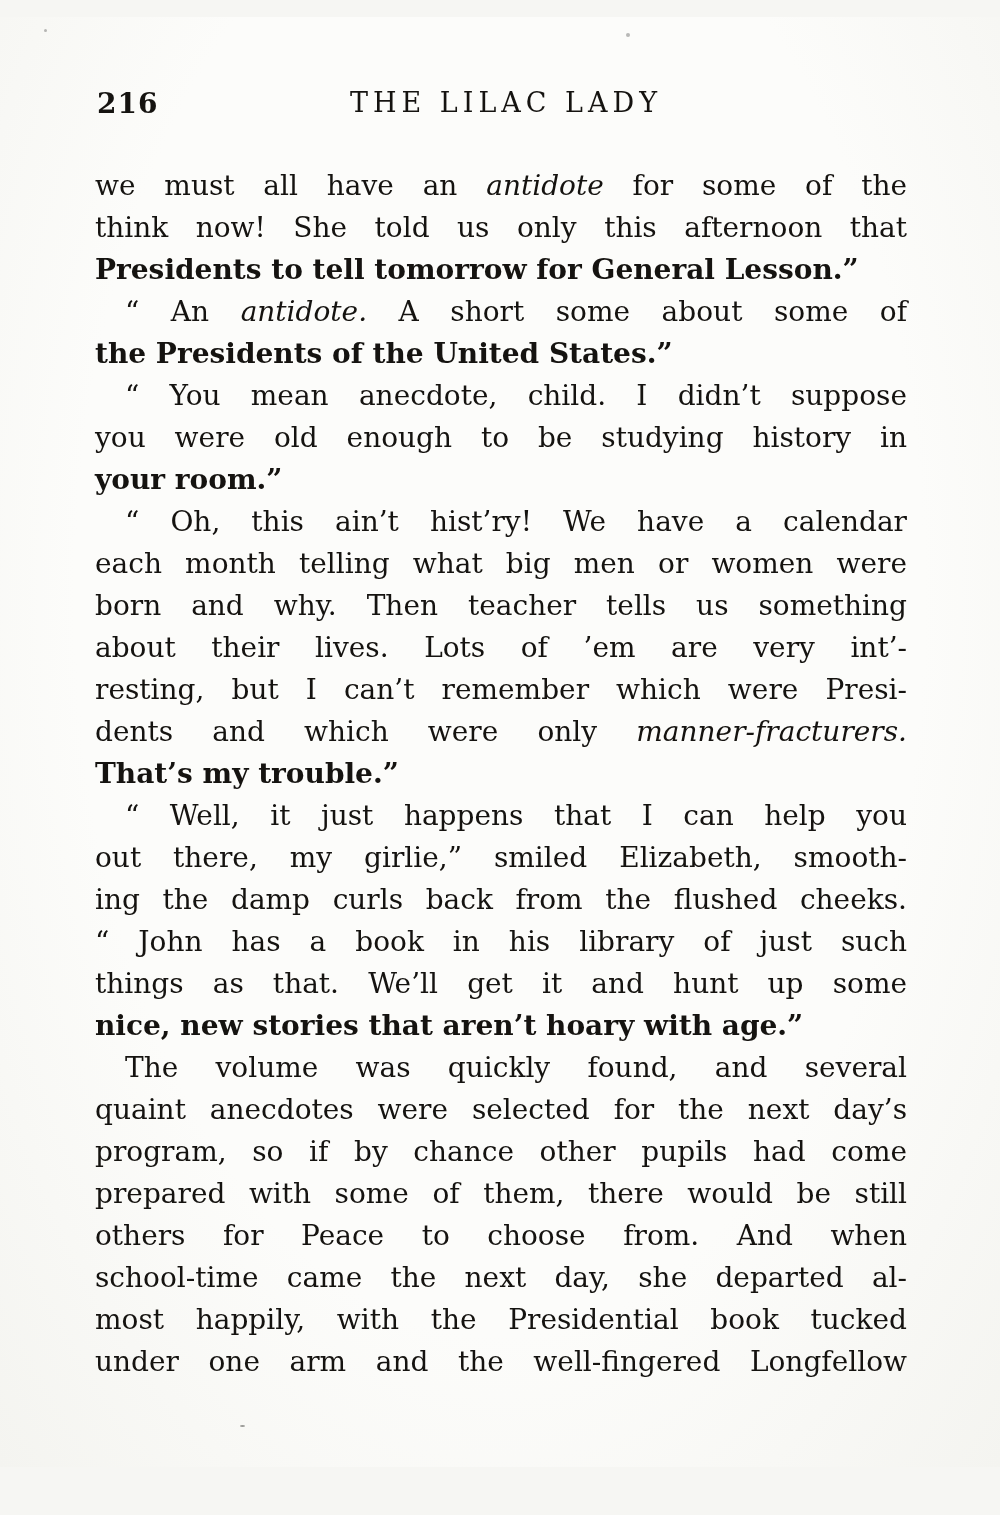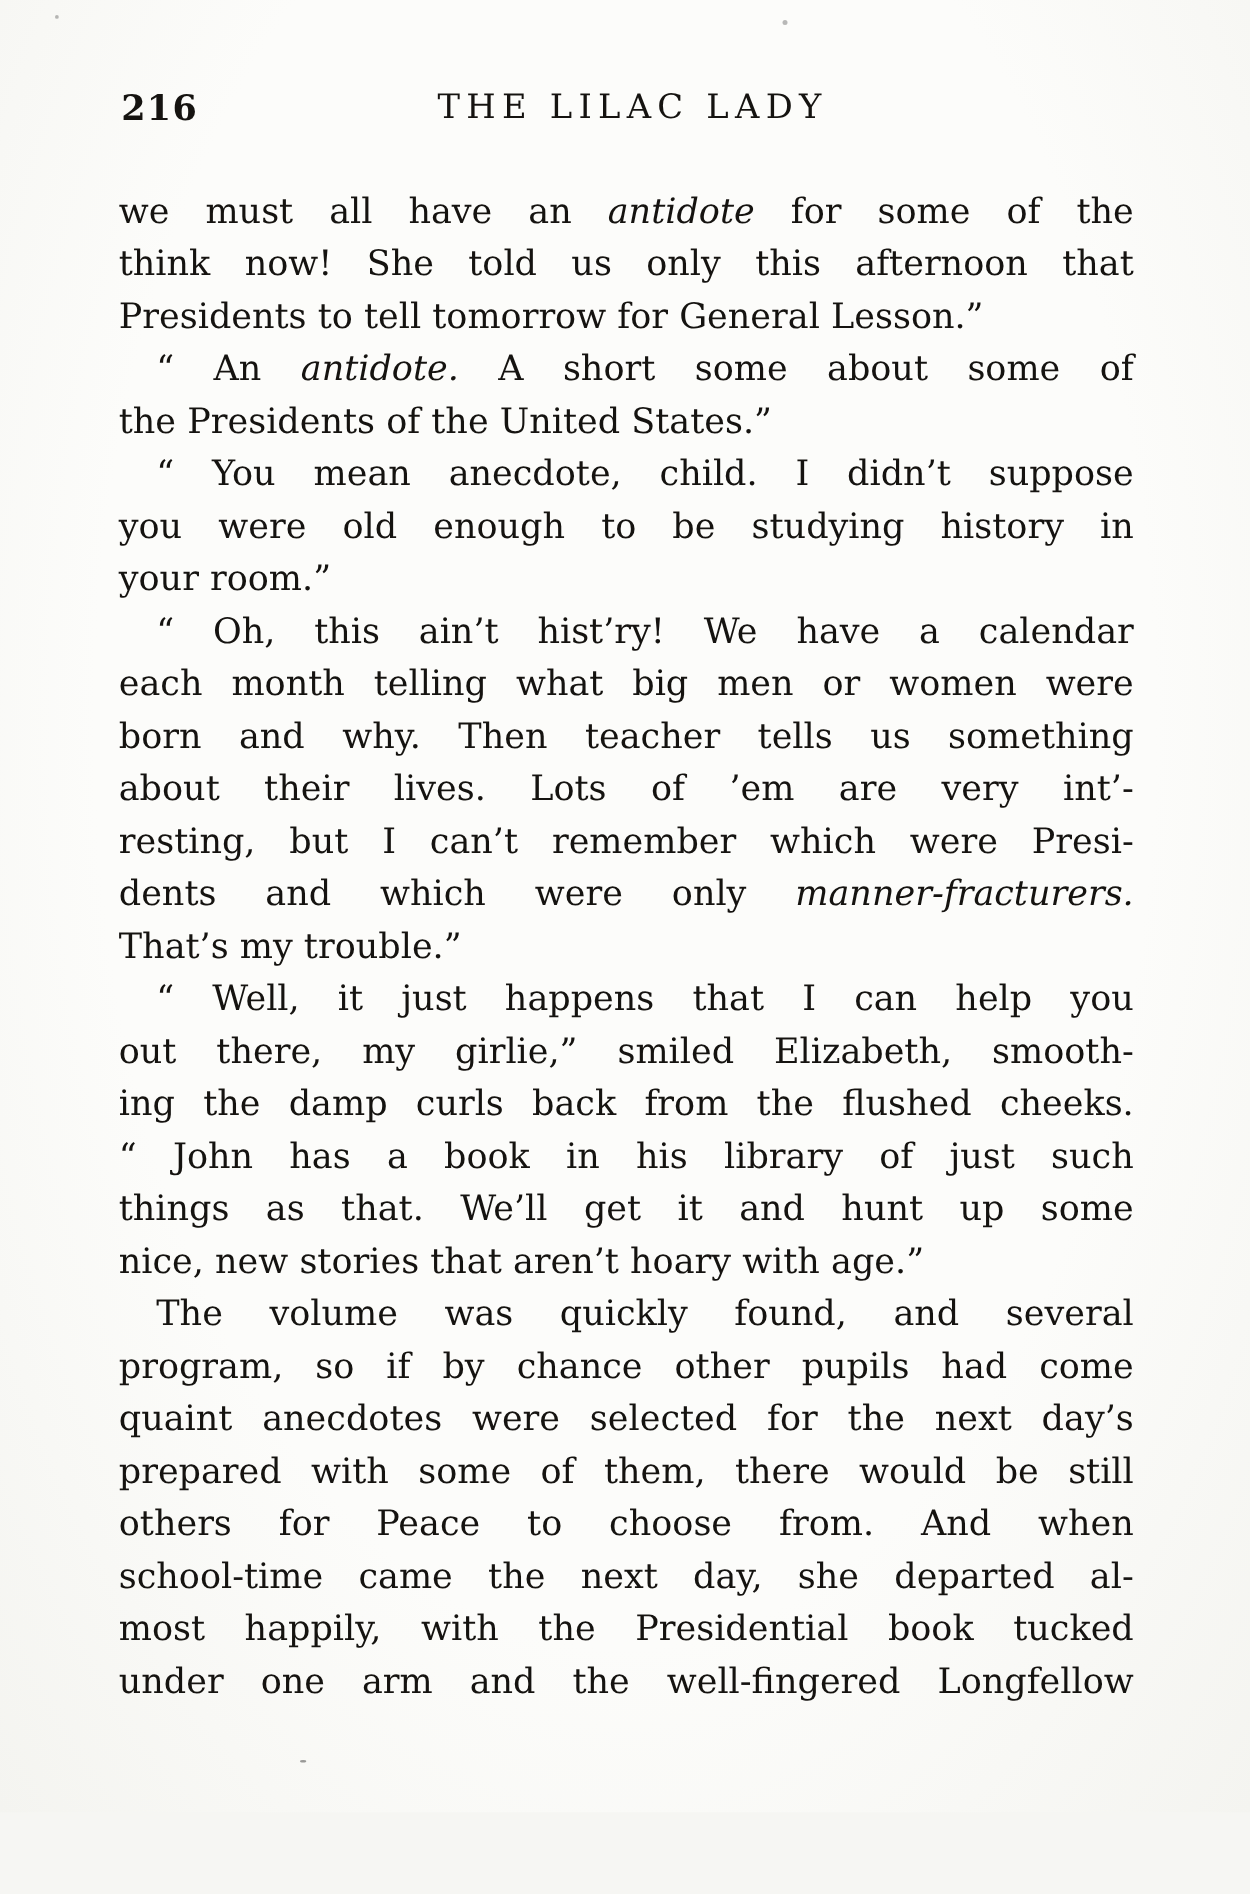--- a/index.html
+++ b/index.html
@@ -5,21 +5,21 @@
   html, body {
     margin: 0;
     padding: 0;
     background: #f6f6f3;
     font-family: "DejaVu Serif", "Liberation Serif", serif;
   }
   .page {
     position: relative;
     width: 1000px;
     height: 1450px;
-    margin: 0 auto;
+    margin: 17px auto;
     background: radial-gradient(ellipse at 50% 40%, #fcfcfa 60%, #f4f4f0 100%);
     color: #151310;
     overflow: hidden;
   }
   .content {
     position: absolute;
     left: 95px;
     top: 70px;
     width: 812px;
   }
@@ -52,20 +52,21 @@
   .para { margin: 0; }
   .para.indent .line:first-child { text-indent: 30px; }
   .line {
     text-align: justify;
     text-align-last: justify;
     white-space: normal;
   }
   .line.last {
     text-align: right;
     text-align-last: left;
+    font-weight: bold;
   }
   .it { font-style: italic; }
   
   .speck {
     position: absolute;
     background: #3a3a38;
     border-radius: 50%;
     opacity: .35;
   }
   .speck.s1 { width: 4px; height: 4px; left: 626px; top: 16px; }
@@ -114,22 +115,22 @@
         <div class="para indent">
           <div class="line"><span>“ Well, it just happens that I can help you</span></div>
           <div class="line"><span>out there, my girlie,” smiled Elizabeth, smooth-</span></div>
           <div class="line"><span>ing the damp curls back from the flushed cheeks.</span></div>
           <div class="line"><span>“ John has a book in his library of just such</span></div>
           <div class="line"><span>things as that.  We’ll get it and hunt up some</span></div>
           <div class="line last"><span>nice, new stories that aren’t hoary with age.”</span></div>
         </div>
         <div class="para indent">
           <div class="line"><span>The volume was quickly found, and several</span></div>
+          <div class="line"><span>quaint anecdotes were selected for the next day’s</span></div>
           <div class="line"><span>program, so if by chance other pupils had come</span></div>
-          <div class="line"><span>quaint anecdotes were selected for the next day’s</span></div>
           <div class="line"><span>prepared with some of them, there would be still</span></div>
           <div class="line"><span>others for Peace to choose from.  And when</span></div>
           <div class="line"><span>school-time came the next day, she departed al-</span></div>
           <div class="line"><span>most happily, with the Presidential book tucked</span></div>
           <div class="line"><span>under one arm and the well-fingered Longfellow</span></div>
         </div>
       </div>
 
   </div>
 </div>

